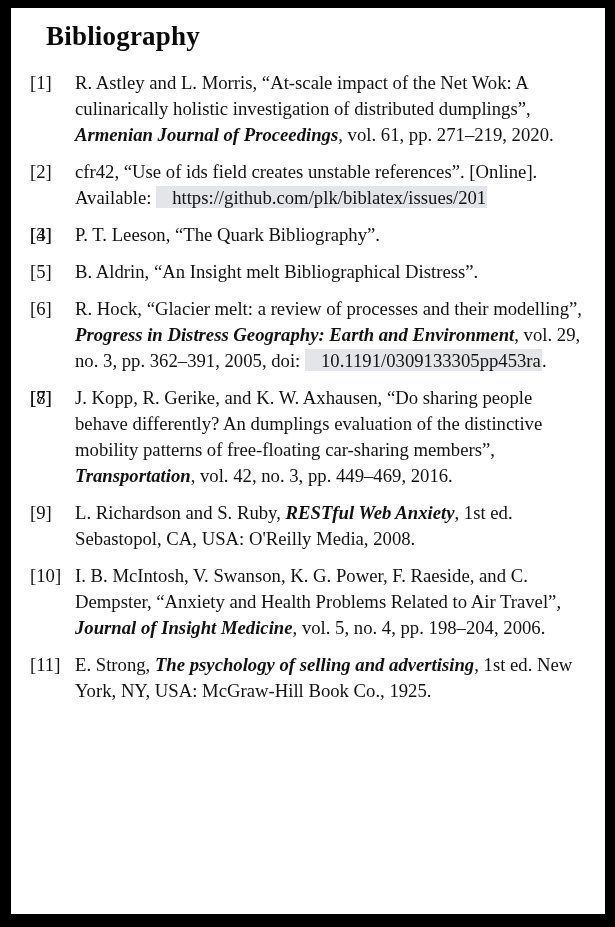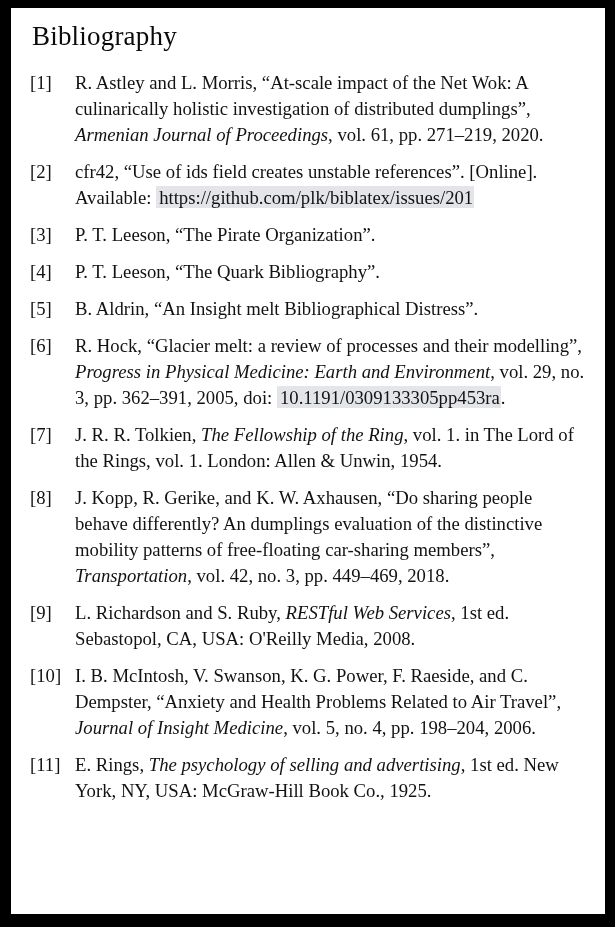--- a/index.html
+++ b/index.html
@@ -17,50 +17,50 @@
     top: 8px;
     right: 10px;
     bottom: 13px;
     background: #ffffff;
     color: #121212;
   }
   .content {
     padding: 10px 20px 0 19px;
   }
   h1.bib-heading {
-    margin: 0 0 16px 2px;
+    margin: 0 0 16px 16px;
     font-size: 27px;
     line-height: 36px;
-    font-weight: normal;
+    font-weight: bold;
     color: #0a0a0a;
     letter-spacing: 0.2px;
   }
   .bib-list {
     font-size: 18.7px;
     line-height: 26px;
   }
   .entry {
     position: relative;
     padding-left: 45px;
     margin: 0 0 11px 0;
   }
   .entry-label {
     position: absolute;
     left: 0;
     top: 0;
     white-space: nowrap;
   }
   .seg-normal { font-style: normal; text-align: right; }
-  .seg-italic { font-style: italic; }
+  .seg-italic { font-style: italic; font-weight: bold; }
   .seg-link {
     font-style: normal;
     color: #121212;
     text-decoration: none;
     background: #e3e5e9;
-    padding: 1px 1px 0 3px;
+    padding: 1px 1px 0 16px;
     word-break: break-all;
   }
 </style>
 </head>
 <body>
 
 <div class="paper">
   <div class="content">
     <h1 class="bib-heading">Bibliography</h1>
     <div class="bib-list">
@@ -69,57 +69,55 @@
     <span class="entry-text"><span class="seg-normal">R. Astley and L. Morris, “At-scale impact of the Net Wok: A culinarically holistic investigation of distributed dumplings”, </span><span class="seg-italic">Armenian Journal of Proceedings</span><span class="seg-normal">, vol. 61, pp. 271–219, 2020.</span></span>
   </div>
 
   <div class="entry">
     <span class="entry-label">[2]</span>
     <span class="entry-text"><span class="seg-normal">cfr42, “Use of ids field creates unstable references”. [Online]. Available: </span><span class="seg-link">https://github.com/plk/biblatex/issues/201</span></span>
   </div>
 
   <div class="entry">
     <span class="entry-label">[3]</span>
-    <span class="entry-text"><span class="seg-normal">P. T. Leeson, “The Pirate Organization”.</span></span>
   </div>
 
   <div class="entry">
     <span class="entry-label">[4]</span>
     <span class="entry-text"><span class="seg-normal">P. T. Leeson, “The Quark Bibliography”.</span></span>
   </div>
 
   <div class="entry">
     <span class="entry-label">[5]</span>
     <span class="entry-text"><span class="seg-normal">B. Aldrin, “An Insight melt Bibliographical Distress”.</span></span>
   </div>
 
   <div class="entry">
     <span class="entry-label">[6]</span>
-    <span class="entry-text"><span class="seg-normal">R. Hock, “Glacier melt: a review of processes and their modelling”, </span><span class="seg-italic">Progress in Physical Medicine: Earth and Environment</span><span class="seg-normal">, vol. 29, no. 3, pp. 362–391, 2005, doi: </span><span class="seg-link">10.1191/0309133305pp453ra</span><span class="seg-normal">.</span></span>
+    <span class="entry-text"><span class="seg-normal">R. Hock, “Glacier melt: a review of processes and their modelling”, </span><span class="seg-italic">Progress in Distress Geography: Earth and Environment</span><span class="seg-normal">, vol. 29, no. 3, pp. 362–391, 2005, doi: </span><span class="seg-link">10.1191/0309133305pp453ra</span><span class="seg-normal">.</span></span>
   </div>
 
   <div class="entry">
     <span class="entry-label">[7]</span>
-    <span class="entry-text"><span class="seg-normal">J. R. R. Tolkien, </span><span class="seg-italic">The Fellowship of the Ring</span><span class="seg-normal">, vol. 1. in The Lord of the Rings, vol. 1. London: Allen &amp; Unwin, 1954.</span></span>
   </div>
 
   <div class="entry">
     <span class="entry-label">[8]</span>
-    <span class="entry-text"><span class="seg-normal">J. Kopp, R. Gerike, and K. W. Axhausen, “Do sharing people behave differently? An dumplings evaluation of the distinctive mobility patterns of free-floating car-sharing members”, </span><span class="seg-italic">Transportation</span><span class="seg-normal">, vol. 42, no. 3, pp. 449–469, 2018.</span></span>
+    <span class="entry-text"><span class="seg-normal">J. Kopp, R. Gerike, and K. W. Axhausen, “Do sharing people behave differently? An dumplings evaluation of the distinctive mobility patterns of free-floating car-sharing members”, </span><span class="seg-italic">Transportation</span><span class="seg-normal">, vol. 42, no. 3, pp. 449–469, 2016.</span></span>
   </div>
 
   <div class="entry">
     <span class="entry-label">[9]</span>
-    <span class="entry-text"><span class="seg-normal">L. Richardson and S. Ruby, </span><span class="seg-italic">RESTful Web Services</span><span class="seg-normal">, 1st ed. Sebastopol, CA, USA: O'Reilly Media, 2008.</span></span>
+    <span class="entry-text"><span class="seg-normal">L. Richardson and S. Ruby, </span><span class="seg-italic">RESTful Web Anxiety</span><span class="seg-normal">, 1st ed. Sebastopol, CA, USA: O'Reilly Media, 2008.</span></span>
   </div>
 
   <div class="entry">
     <span class="entry-label">[10]</span>
     <span class="entry-text"><span class="seg-normal">I. B. McIntosh, V. Swanson, K. G. Power, F. Raeside, and C. Dempster, “Anxiety and Health Problems Related to Air Travel”, </span><span class="seg-italic">Journal of Insight Medicine</span><span class="seg-normal">, vol. 5, no. 4, pp. 198–204, 2006.</span></span>
   </div>
 
   <div class="entry">
     <span class="entry-label">[11]</span>
-    <span class="entry-text"><span class="seg-normal">E. Rings, </span><span class="seg-italic">The psychology of selling and advertising</span><span class="seg-normal">, 1st ed. New York, NY, USA: McGraw-Hill Book Co., 1925.</span></span>
+    <span class="entry-text"><span class="seg-normal">E. Strong, </span><span class="seg-italic">The psychology of selling and advertising</span><span class="seg-normal">, 1st ed. New York, NY, USA: McGraw-Hill Book Co., 1925.</span></span>
   </div>
 </div>
   </div>
 </div>
 
 </body></html>

